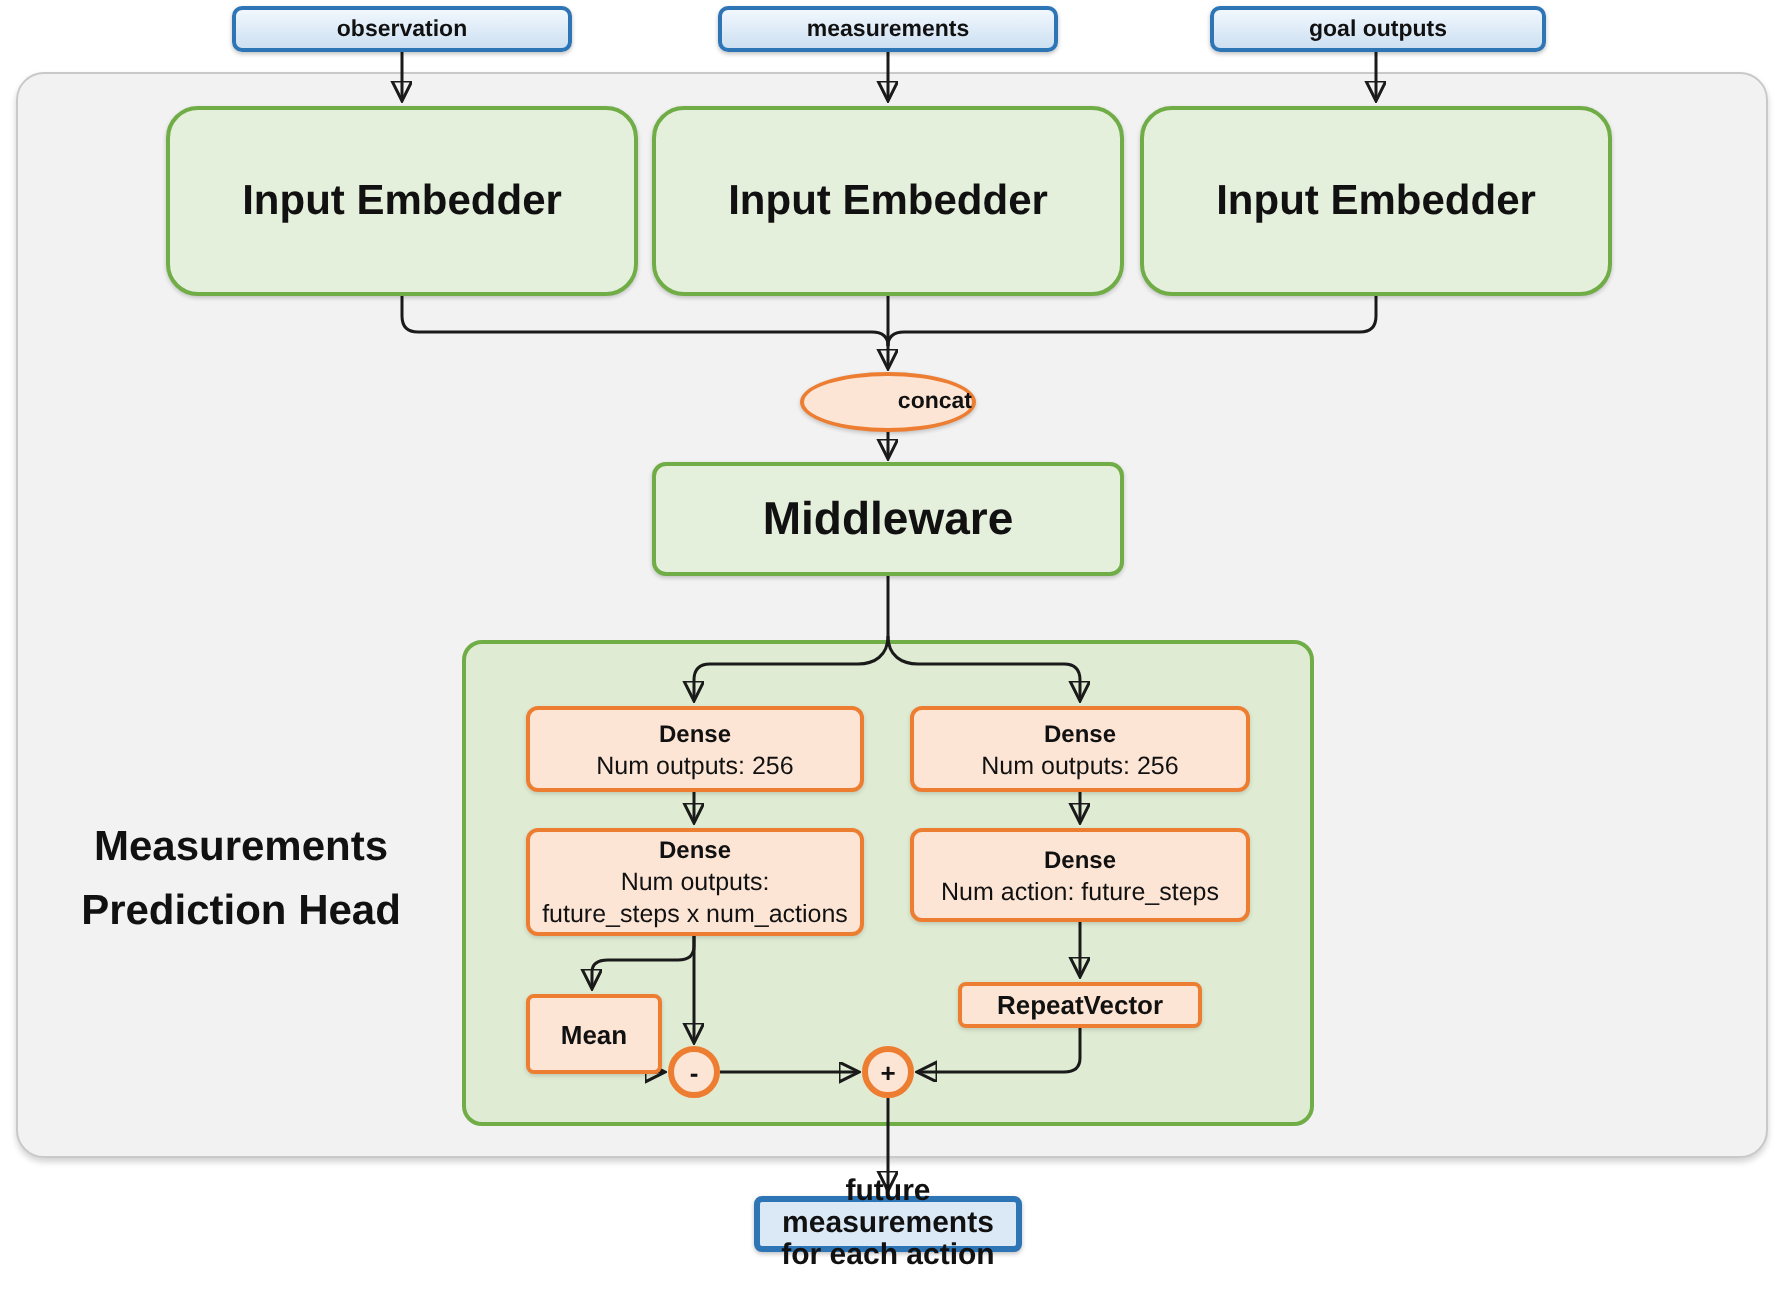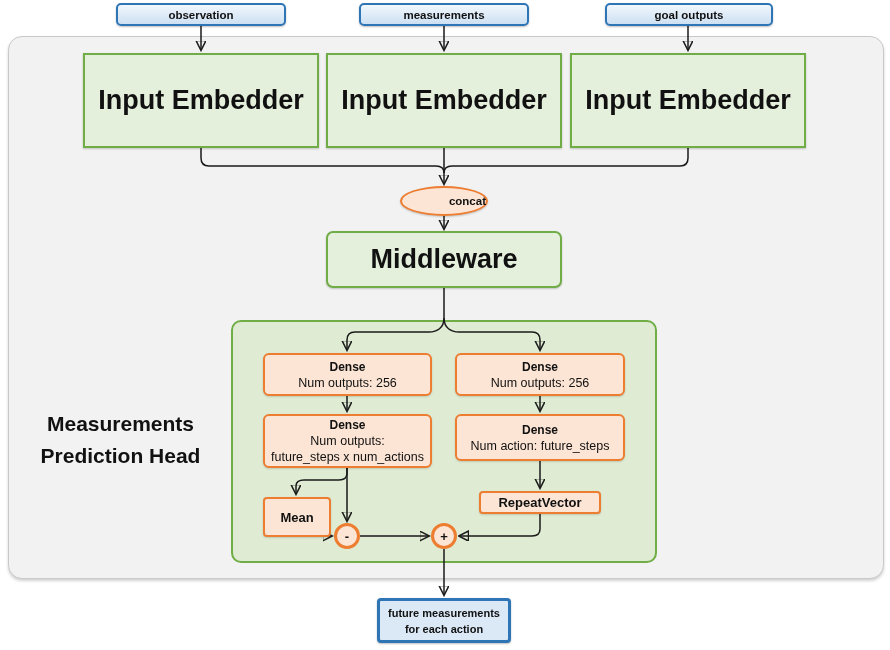--- a/index.html
+++ b/index.html
@@ -20,41 +20,41 @@
     border:2.5px solid var(--green-border);border-radius:10px;z-index:1;}
   
   svg.wires{left:0;top:0;width:890px;height:650px;z-index:2;pointer-events:none;}
   svg.wires path{stroke:var(--line);stroke-width:1.5;fill:none;}
   
   .node{display:flex;align-items:center;justify-content:center;text-align:center;z-index:3;}
   .io-box{height:23px;background:linear-gradient(var(--blue-fill-top),var(--blue-fill-bot));
     border:2px solid var(--blue-border);border-radius:5px;font-weight:bold;font-size:11.5px;
     box-shadow:0 1px 2px rgba(0,0,0,0.25);}
   .embedder{width:236px;height:95px;top:53px;background:var(--green-fill);
-    border:2.5px solid var(--green-border);border-radius:0;font-weight:bold;font-size:27px;
+    border:2.5px solid var(--green-border);border-radius:16px;font-weight:bold;font-size:21px;
     box-shadow:0 1px 2px rgba(0,0,0,0.2);}
   .concat-ellipse{left:400px;top:186px;width:88px;height:30px;background:var(--orange-fill);
     border:2.5px solid var(--orange-border);border-radius:50%;font-weight:bold;font-size:11.5px;
     box-shadow:0 1px 2px rgba(0,0,0,0.2);justify-content:flex-end;}
   .middleware{left:326px;top:231px;width:236px;height:57px;background:var(--green-fill);
-    border:2.5px solid var(--green-border);border-radius:7px;font-weight:bold;font-size:27px;
+    border:2.5px solid var(--green-border);border-radius:7px;font-weight:bold;font-size:23px;
     box-shadow:0 1px 2px rgba(0,0,0,0.2);}
   .dense{background:var(--orange-fill);border:2.5px solid var(--orange-border);border-radius:6px;
     flex-direction:column;line-height:16px;box-shadow:0 1px 2px rgba(0,0,0,0.15);}
   .dense .t{font-weight:bold;font-size:12px;text-align:right;}
   .dense .s{font-weight:normal;font-size:12.5px;}
   .smallbox{background:var(--orange-fill);border:2.5px solid var(--orange-border);border-radius:4px;
     font-weight:bold;font-size:13px;box-shadow:0 1px 2px rgba(0,0,0,0.15);}
   .opcircle{width:26px;height:26px;background:var(--orange-fill);border:3px solid var(--orange-border);
     border-radius:50%;font-weight:bold;font-size:13px;line-height:1;}
   .head-label{left:18px;top:408px;width:205px;font-weight:bold;font-size:21px;line-height:32px;
     text-align:center;z-index:3;}
-  .out-box{left:377px;top:598px;width:134px;height:45px;background:var(--blue-out-fill);
+  .out-box{left:377px;top:598px;width:134px;height:28px;background:var(--blue-out-fill);
     border:3px solid var(--blue-border);border-radius:4px;flex-direction:column;
-    font-weight:bold;font-size:11px;line-height:16px;box-shadow:0 1px 2px rgba(0,0,0,0.25);}
+    font-weight:bold;font-size:15px;line-height:16px;box-shadow:0 1px 2px rgba(0,0,0,0.25);}
 </style>
 </head>
 <body>
 
 <div class="canvas">
 
   <div class="abs gray-container"></div>
   <div class="abs green-container"></div>
 
   <svg class="abs wires" viewBox="0 0 890 650">

